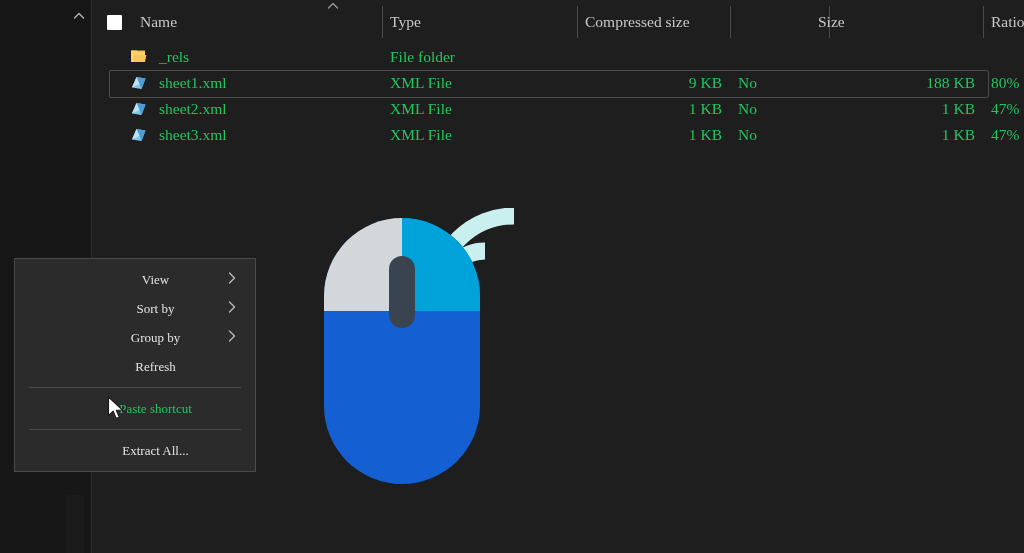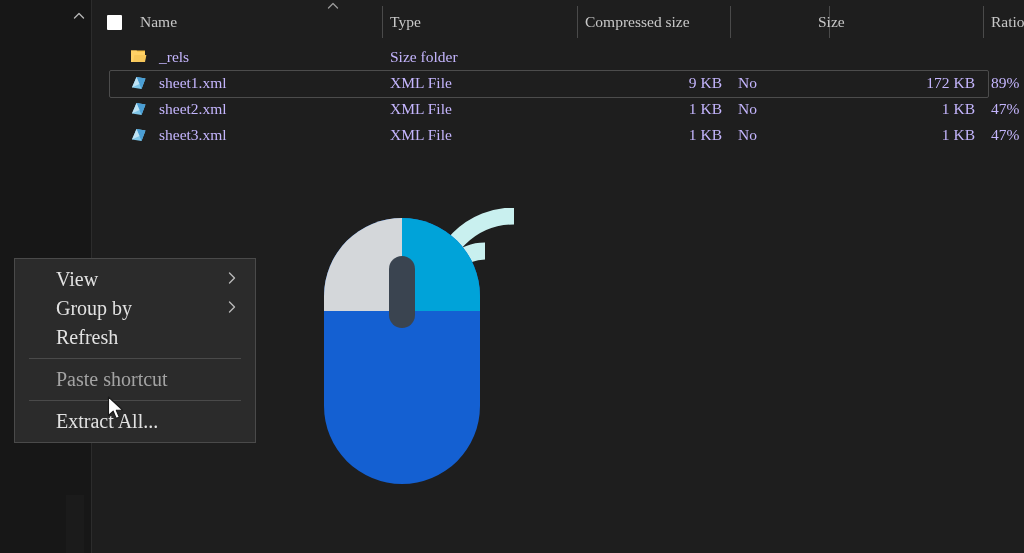--- a/index.html
+++ b/index.html
@@ -62,44 +62,44 @@
   }
   .row.selected::after {
     content: ""; position: absolute; left: 17px; top: 0;
     width: 878px; height: 26px;
     border: 1px solid #4c4c4c; border-radius: 2px;
     pointer-events: none;
   }
   .cell {
     position: absolute; top: 0; height: 26px;
     display: flex; align-items: center;
-    font-size: 15.5px; color: #c4b5fd; white-space: nowrap;
+    font-size: 15.5px; color: #22c55e; white-space: nowrap;
   }
   .cell.num { justify-content: flex-end; }
 
   .icon-folder {
     position: absolute; left: 38px; top: 5px; width: 17px; height: 15px;
   }
   .icon-xml {
     position: absolute; left: 38px; top: 5px; width: 18px; height: 16px;
   }
 
   
   .ctx-menu {
     position: absolute; left: 14px; top: 258px; width: 242px;
     background: #2b2b2b;
     border: 1px solid #4a4a4a;
     padding: 6px 0 6px 0;
   }
   .ctx-item {
     position: relative; height: 29px; display: flex; align-items: center;
-    padding-left: 41px; font-size: 20px; color: #e2e2e2;
+    padding-left: 41px; font-size: 13px; color: #e2e2e2; justify-content: center;
   }
   .ctx-item.highlight { background: #3c3c3c; }
-  .ctx-item.disabled { color: #a3a3a3; }
+  .ctx-item.disabled { color: #22c55e; }
   .ctx-chevron {
     position: absolute; right: 18px; top: 50%; transform: translateY(-50%);
     font-size: 13px; color: #b9b9b9; font-weight: 300;
   }
   .ctx-sep { height: 1px; background: #4a4a4a; margin: 6px 14px; }
 
   
   .cursor { position: absolute; left: 107px; top: 396px; width: 20px; height: 26px; }
 
   
@@ -154,41 +154,41 @@
 
       <div class="row">
         <span class="icon-folder">
           <svg width="17" height="15" viewBox="0 0 17 15" aria-hidden="true">
             <path d="M1 1.5 h14 v11.5 h-14 z" fill="#f2bd42"></path>
             <path d="M1 1.5 h5.5 l1 1.2 h7.5 v10.3 h-14 z" fill="#ffd166"></path>
             <path d="M3 13 h12 l1.4 -7 h-12 z" fill="#f7c75a"></path>
           </svg>
         </span>
         <div class="cell" style="left:67px;">_rels</div>
-        <div class="cell" style="left:298px;">Size folder</div>
+        <div class="cell" style="left:298px;">File folder</div>
         <div class="cell num" style="left:493px;width:137px;"></div>
         <div class="cell" style="left:646px;"></div>
         <div class="cell num" style="left:745px;width:138px;"></div>
         <div class="cell" style="left:899px;"></div>
       </div>
 
       <div class="row selected">
         <span class="icon-xml">
           <svg width="18" height="16" viewBox="0 0 18 16" aria-hidden="true">
             <path d="M2 12.5 L6.5 2 L15.5 3.5 L11.5 14 Z" fill="#7fc6e8"></path>
             <path d="M6.5 2 L15.5 3.5 L11.5 14 L9.5 9 Z" fill="#4a9ed4"></path>
             <path d="M2 12.5 L6.5 2 L9.5 9 Z" fill="#bfe3f4"></path>
           </svg>
         </span>
         <div class="cell" style="left:67px;text-align:center;">sheet1.xml</div>
         <div class="cell" style="left:298px;">XML File</div>
         <div class="cell num" style="left:493px;width:137px;">9 KB</div>
         <div class="cell" style="left:646px;">No</div>
-        <div class="cell num" style="left:745px;width:138px;">172 KB</div>
-        <div class="cell" style="left:899px;">89%</div>
+        <div class="cell num" style="left:745px;width:138px;">188 KB</div>
+        <div class="cell" style="left:899px;">80%</div>
       </div>
 
       <div class="row">
         <span class="icon-xml">
           <svg width="18" height="16" viewBox="0 0 18 16" aria-hidden="true">
             <path d="M2 12.5 L6.5 2 L15.5 3.5 L11.5 14 Z" fill="#7fc6e8"></path>
             <path d="M6.5 2 L15.5 3.5 L11.5 14 L9.5 9 Z" fill="#4a9ed4"></path>
             <path d="M2 12.5 L6.5 2 L9.5 9 Z" fill="#bfe3f4"></path>
           </svg>
         </span>
@@ -240,20 +240,28 @@
 
     <div class="ctx-item">
       <span>View</span>
       <span class="ctx-chevron">
         <svg width="10" height="14" viewBox="0 0 10 14" aria-hidden="true">
           <path d="M2.5 2 L7.5 7 L2.5 12" fill="none" stroke="#b9b9b9" stroke-width="1.4" stroke-linecap="round" stroke-linejoin="round"></path>
         </svg>
       </span>
     </div>
 
+    <div class="ctx-item">
+      <span>Sort by</span>
+      <span class="ctx-chevron">
+        <svg width="10" height="14" viewBox="0 0 10 14" aria-hidden="true">
+          <path d="M2.5 2 L7.5 7 L2.5 12" fill="none" stroke="#b9b9b9" stroke-width="1.4" stroke-linecap="round" stroke-linejoin="round"></path>
+        </svg>
+      </span>
+    </div>
 
     <div class="ctx-item">
       <span>Group by</span>
       <span class="ctx-chevron">
         <svg width="10" height="14" viewBox="0 0 10 14" aria-hidden="true">
           <path d="M2.5 2 L7.5 7 L2.5 12" fill="none" stroke="#b9b9b9" stroke-width="1.4" stroke-linecap="round" stroke-linejoin="round"></path>
         </svg>
       </span>
     </div>
 

